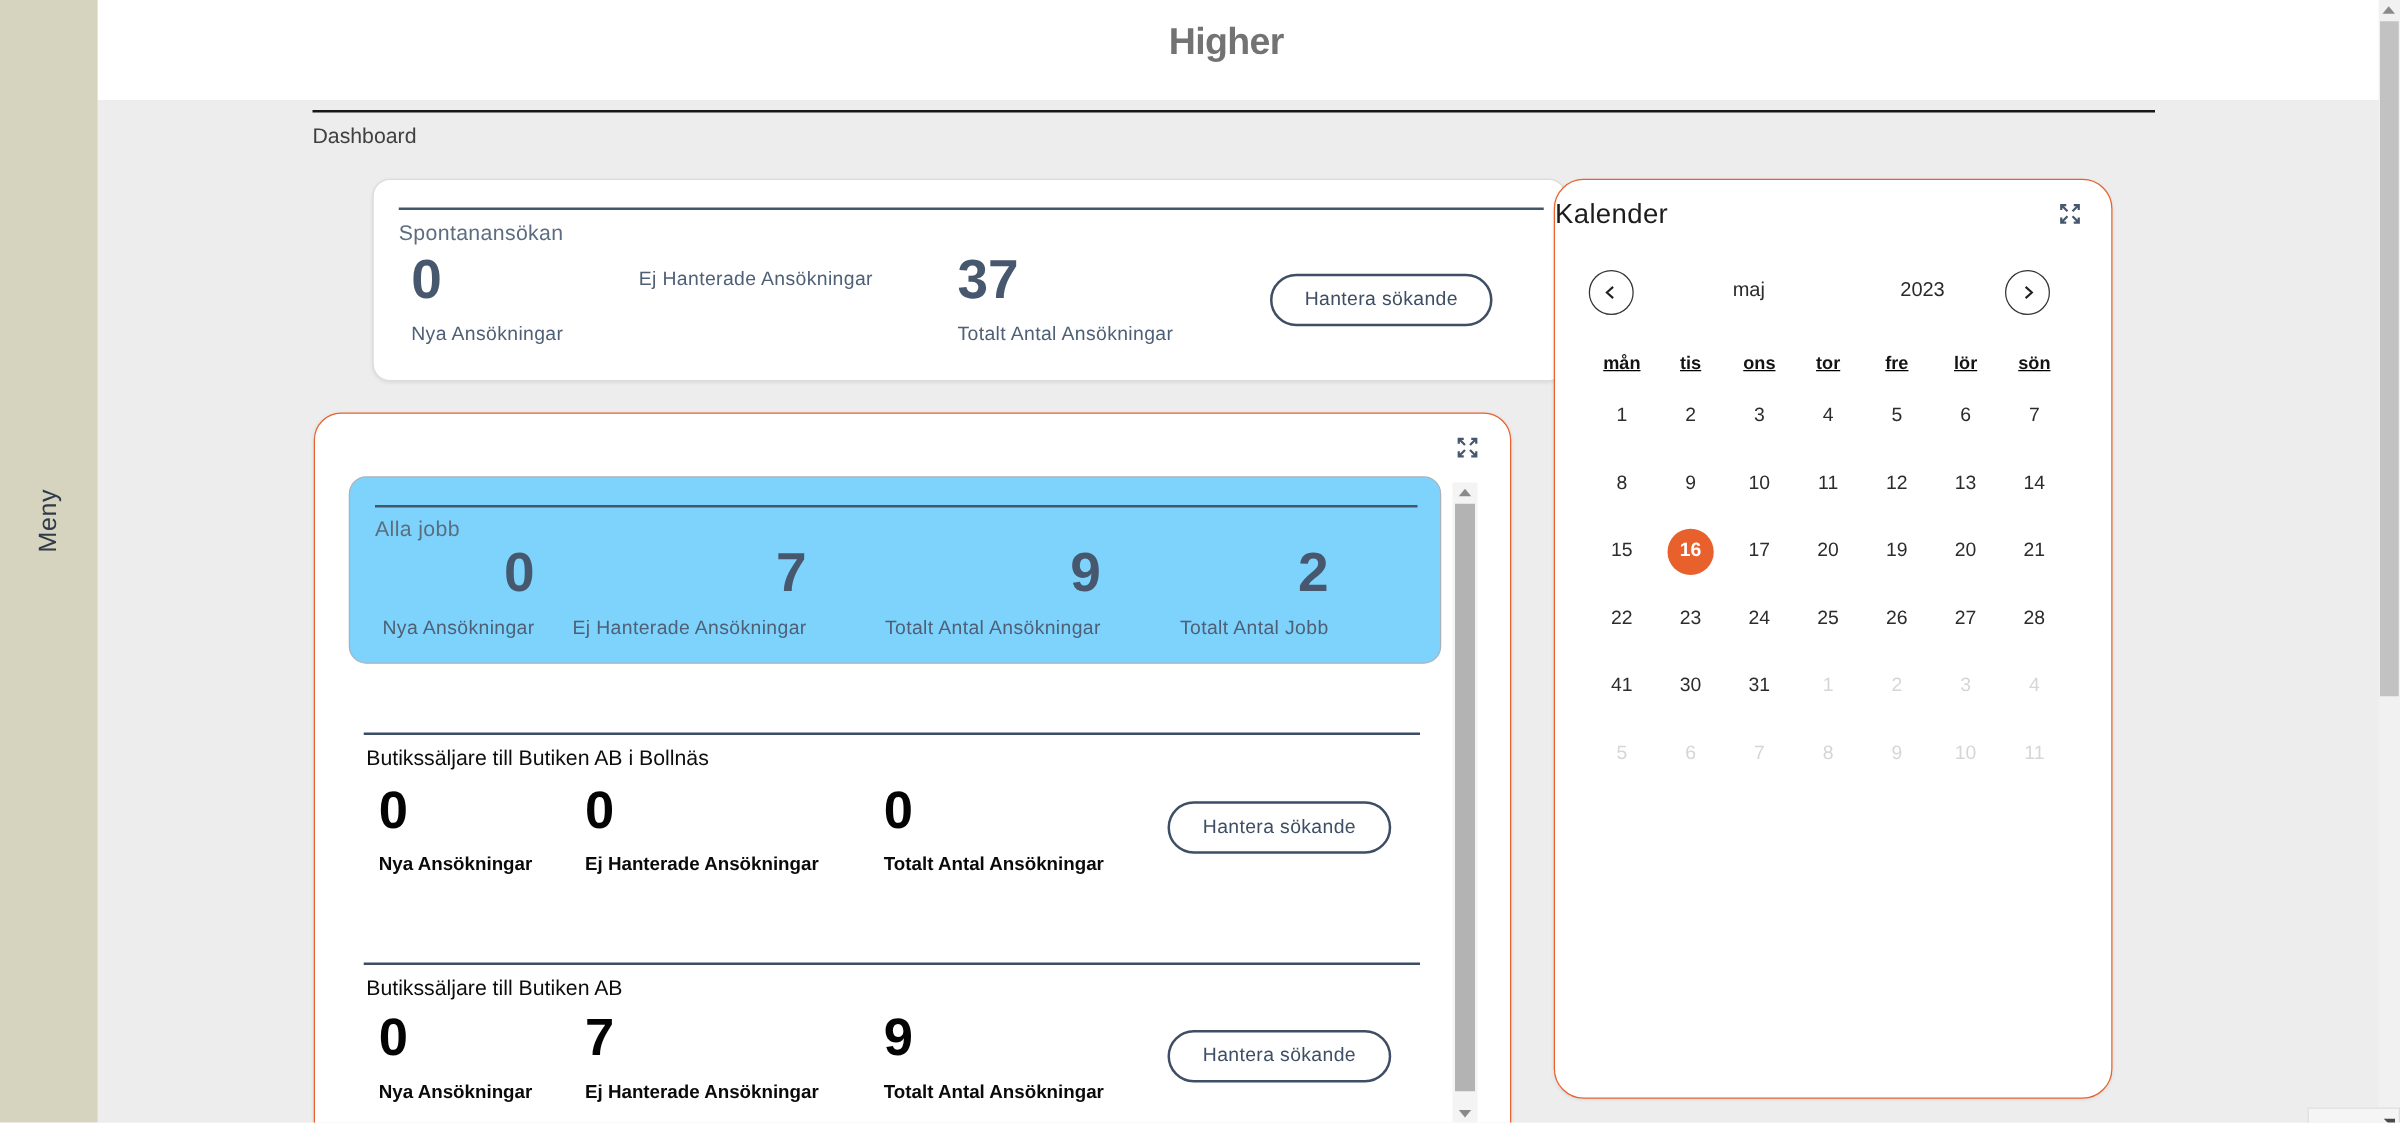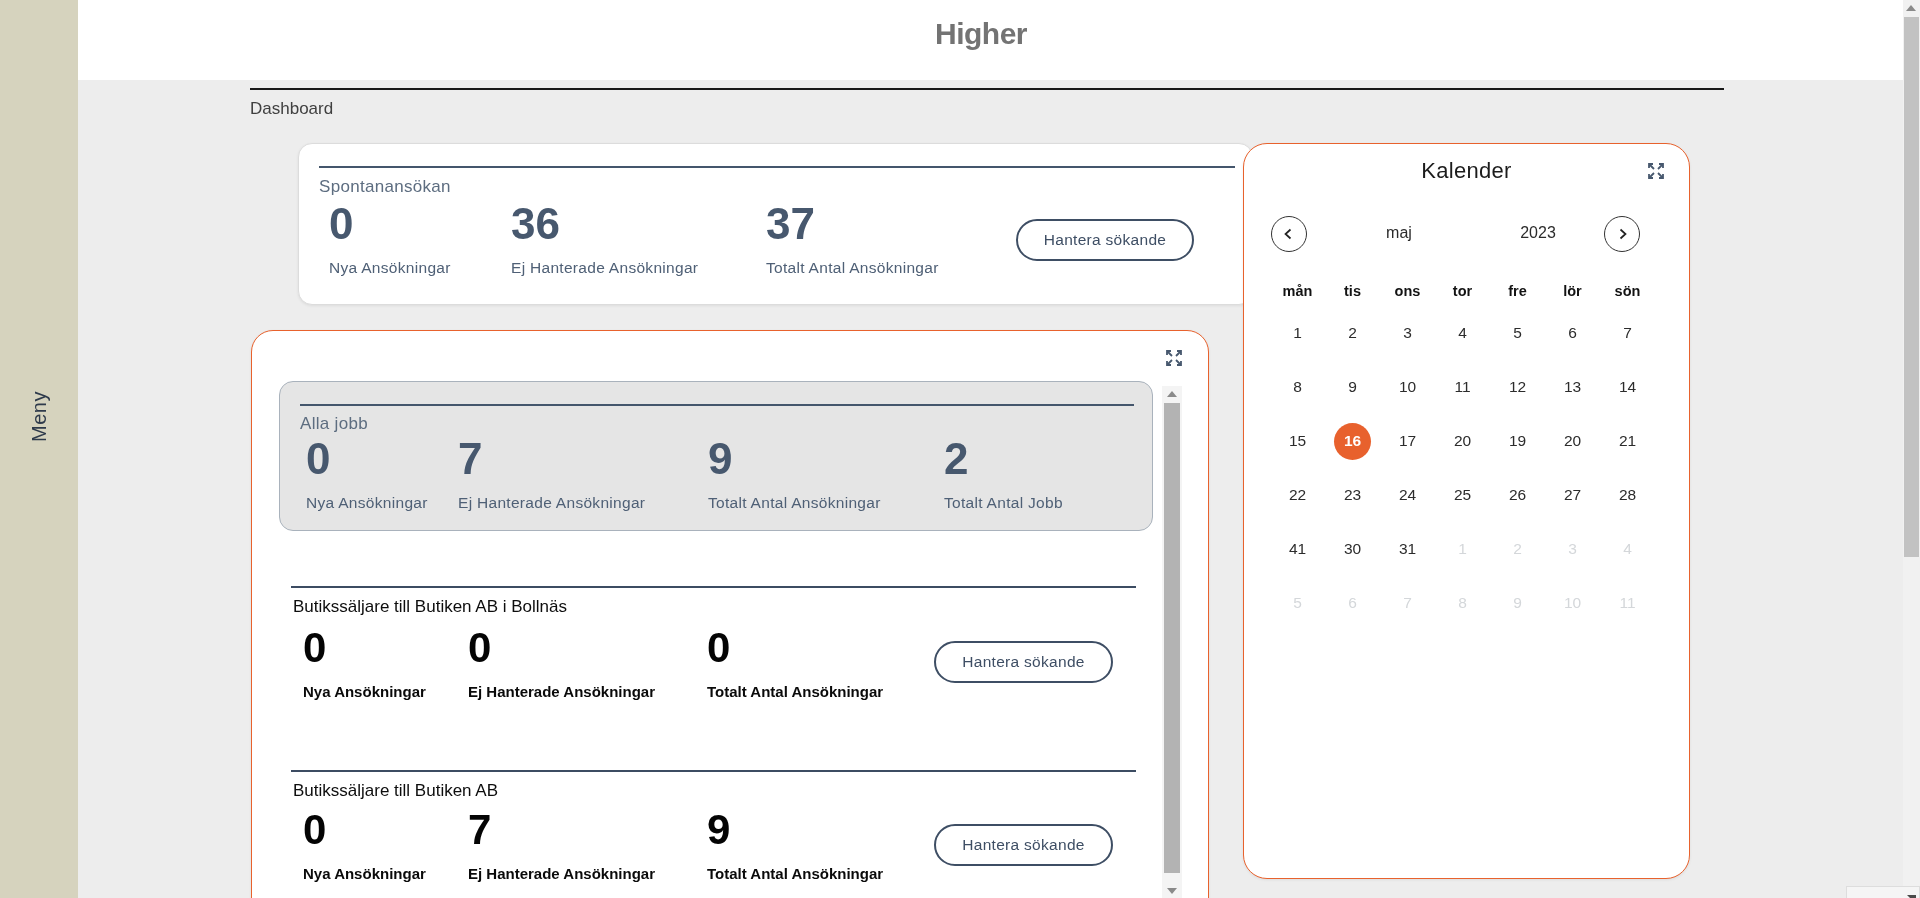--- a/index.html
+++ b/index.html
@@ -31,46 +31,46 @@
   .pill { position:absolute; border:2px solid #3e4e64; border-radius:24px; background:#fff;
     color:#3e4e64; font-size:15.5px; display:flex; align-items:center; justify-content:center;
     letter-spacing:0.3px; cursor:pointer; }
 
   
   .spontan { left:250px; top:143px; width:955px; height:162px; border:1px solid #dcdcdc; border-radius:14px;margin-left:48px; }
 
   
   .jobs { left:251px; top:330px; width:958px; height:660px; border:1px solid #e8622d; border-radius:22px; }
   .inner-card { position:absolute; left:27px; top:50px; width:874px; height:150px;
-    background:#e5e5e5; border:1.5px solid #a9b2bc; border-radius:14px; }
+    background:#7dd3fc; border:1.5px solid #a9b2bc; border-radius:14px;text-align:right; }
   .job-title { position:absolute; font-size:17px; color:#0d0d0d; }
   .job-rule { position:absolute; height:2px; background:#3c4c62; }
   .job .v2 { font-size:42px; font-weight:700; color:#040404; line-height:1; }
   .job .l2 { margin-top:14px; font-size:15px; font-weight:600; color:#0a0a0a; }
 
   
   .expand { position:absolute; width:20px; height:20px; cursor:pointer; }
 
   
   .iscroll { position:absolute; left:910px; top:55px; width:20px; height:512px; background:#f4f4f4; }
   .iscroll .thumb { position:absolute; left:2px; top:17px; width:16px; height:470px; background:#b3b3b3; }
   .tri-up { position:absolute; left:5px; top:5px; width:0; height:0;
     border-left:5px solid transparent; border-right:5px solid transparent; border-bottom:6px solid #8a8a8a; }
   .tri-down { position:absolute; left:5px; bottom:4px; width:0; height:0;
     border-left:5px solid transparent; border-right:5px solid transparent; border-top:6px solid #8a8a8a; }
 
   
   .calendar { left:1243px; top:143px; width:447px; height:736px; border:1px solid #e8622d; border-radius:24px; }
-  .cal-title { position:absolute; left:0; top:14px; width:100%; text-align:center;
+  .cal-title { position:absolute; left:0; top:14px; width:100%; text-align:left;
     font-size:22px; color:#1c1c1c; letter-spacing:0.3px; }
   .cal-nav-btn { position:absolute; width:36px; height:36px; border:1.5px solid #333; border-radius:50%;
     background:#fff; display:flex; align-items:center; justify-content:center; cursor:pointer;
     font-size:17px; color:#222; }
   .cal-month, .cal-year { position:absolute; top:80px; width:80px; text-align:center; font-size:16px; color:#2b2b2b; }
-  .cal-weekdays { position:absolute; left:26px; top:139px; display:grid; grid-template-columns:repeat(7,55px); }
+  .cal-weekdays { position:absolute; left:26px; top:139px; display:grid; grid-template-columns:repeat(7,55px);text-decoration:underline; }
   .cal-weekdays div { text-align:center; font-size:14.5px; font-weight:700; color:#131313; }
   .cal-grid { position:absolute; left:26px; top:162px; display:grid; grid-template-columns:repeat(7,55px);
     grid-auto-rows:54px; }
   .cal-cell { display:flex; align-items:center; justify-content:center; cursor:pointer; }
   .cal-cell span { width:37px; height:37px; display:flex; align-items:center; justify-content:center;
     border-radius:50%; font-size:15.5px; color:#2c2c2c; }
   .cal-cell.muted span { color:#d4d7da; }
   .cal-cell.selected span { background:#e8612d; color:#fff; font-weight:600; }
 
   
@@ -103,21 +103,20 @@
   <div class="page-title">Dashboard</div>
 
   <div class="card spontan">
     <div class="rule" style="left:20px; top:22px; width:916px;"></div>
     <div class="card-label" style="left:20px; top:33px;">Spontanansökan</div>
     <div class="stat" style="left:30px; top:58px;">
       <div class="v">0</div>
       <div class="l">Nya Ansökningar</div>
     </div>
     <div class="stat" style="left:212px; top:58px;">
-      <div class="v">36</div>
       <div class="l">Ej Hanterade Ansökningar</div>
     </div>
     <div class="stat" style="left:467px; top:58px;">
       <div class="v">37</div>
       <div class="l">Totalt Antal Ansökningar</div>
     </div>
     <div class="pill" style="left:717px; top:75px; width:178px; height:42px;">Hantera sökande</div>
   </div>
 
   <div class="card jobs">

